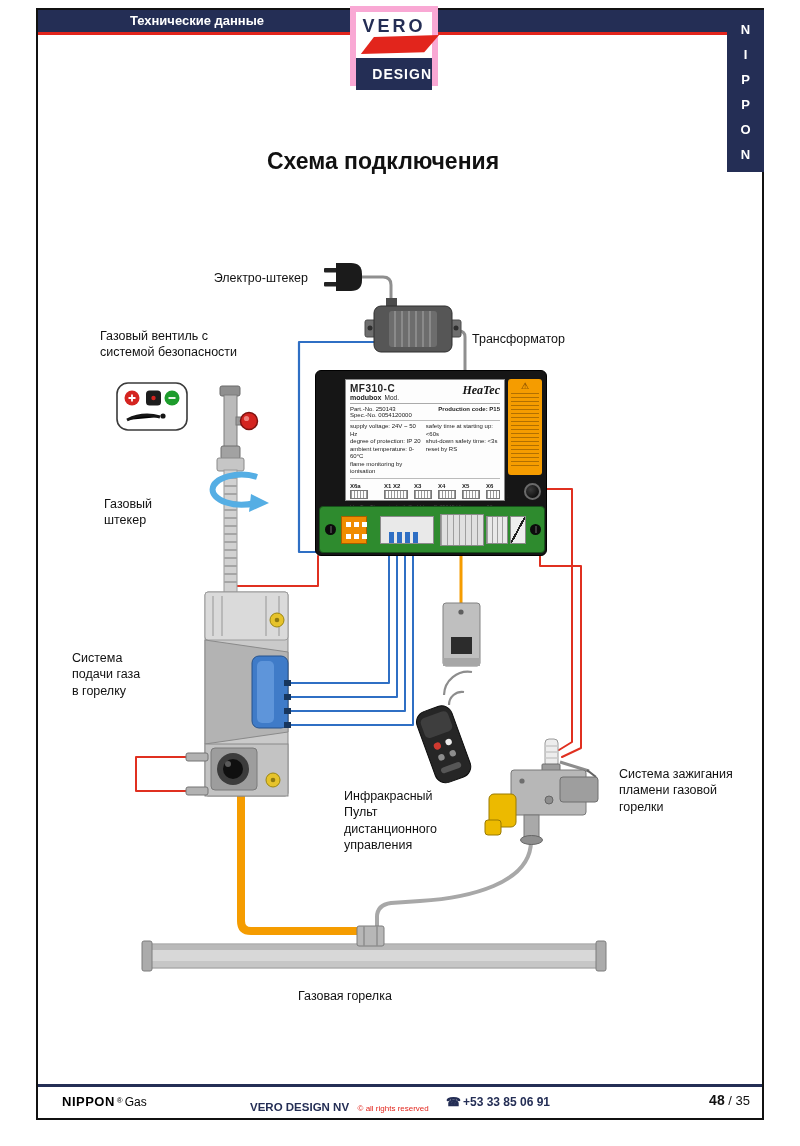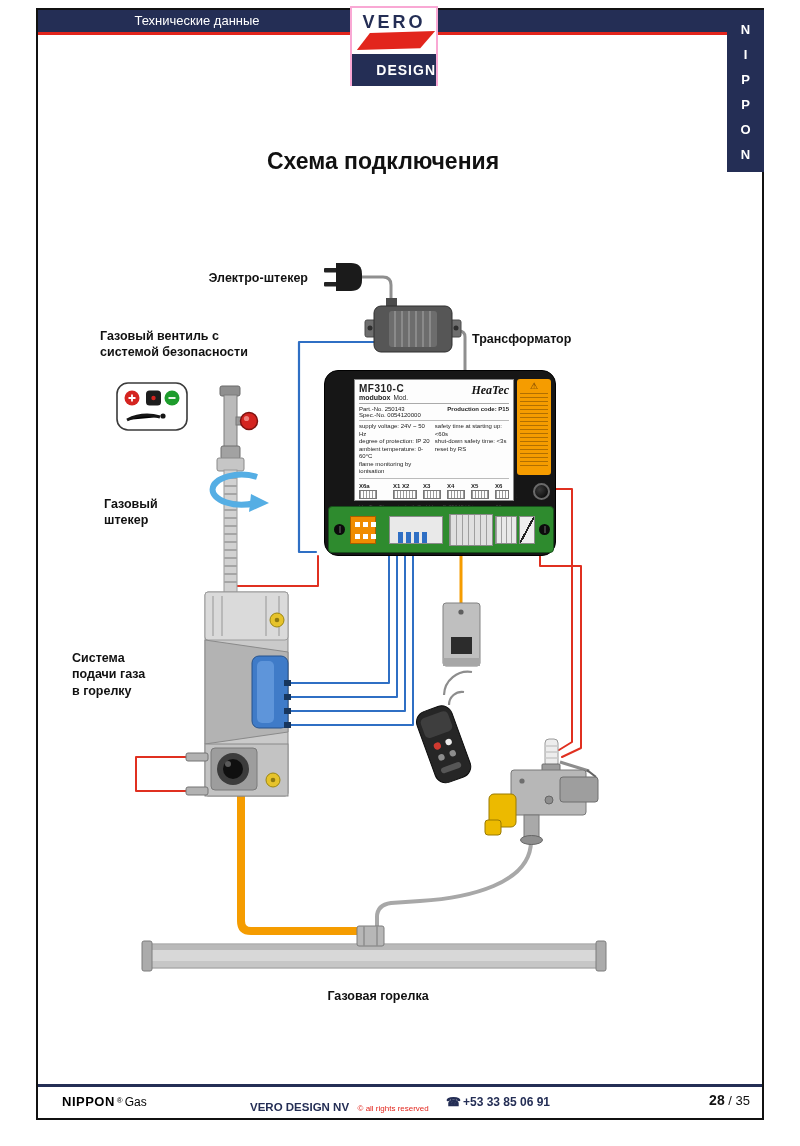--- a/index.html
+++ b/index.html
@@ -11,40 +11,40 @@
     --wire-gray:#9a9a9a;
     --green:#2e8b2e;
   }
   *{margin:0;padding:0;box-sizing:border-box}
   body{font-family:"Liberation Sans",sans-serif;background:#fff}
   .page{position:relative;width:800px;height:1146px;background:#fff;overflow:hidden}
   .frame{position:absolute;left:36px;top:8px;width:728px;height:1112px;border:2px solid #111;z-index:0}
 
   
   .header-bar{position:absolute;left:38px;top:10px;width:690px;height:22px;background:var(--navy);z-index:4}
-  .header-tab{position:absolute;top:0;height:22px;line-height:22px;color:#fff;font-size:13px;font-weight:normal;text-align:center}
+  .header-tab{position:absolute;top:0;height:22px;line-height:22px;color:#fff;font-size:13px;font-weight:bold;text-align:center}
   .header-tab.left{left:28px;width:262px}
   .header-tab.right{left:398px;width:272px}
   .red-line{position:absolute;left:38px;top:32px;width:690px;height:3px;background:var(--red);z-index:4}
-  .logo{position:absolute;left:350px;top:6px;width:88px;height:80px;z-index:5;border:2px solid #f9a8d4;background:#fff}
+  .logo{position:absolute;left:350px;top:6px;width:88px;height:80px;z-index:5;border:6px solid #f9a8d4;background:#fff}
   .logo-top{position:relative;height:46px;background:#fff;text-align:center}
   .logo-vero{padding-top:4px;font-size:18px;font-weight:bold;letter-spacing:3px;color:var(--navy)}
   .logo-mark{position:absolute;left:3px;top:23px;width:82px;height:21px}
   .logo-bottom{height:32px;background:var(--navy);color:#fff;text-align:right;line-height:32px;font-weight:bold;font-size:14px;letter-spacing:1px}
   .nippon{position:absolute;left:727px;top:10px;width:37px;height:162px;background:var(--navy);z-index:4;text-align:center}
   .nippon span{writing-mode:vertical-lr;text-orientation:upright;color:#fff;font-weight:bold;font-size:13px;letter-spacing:10px;margin-top:12px;display:inline-block}
   .title{position:absolute;left:38px;top:148px;width:690px;text-align:center;font-size:23px;font-weight:bold;color:#111;z-index:3}
 
   
   .pre{white-space:pre-line}
-  .dlabel{position:absolute;font-size:12.5px;font-weight:bold;color:#111;line-height:1.3;z-index:3;white-space:pre-line}
+  .dlabel{position:absolute;font-size:12.5px;font-weight:normal;color:#111;line-height:1.3;z-index:3;white-space:pre-line}
   .diagram{position:absolute;left:0;top:0;z-index:1}
 
   
-  .cbox{position:absolute;left:324px;top:370px;width:232px;height:186px;background:#161616;border:1px solid #000;border-radius:14px;z-index:2}
+  .cbox{position:absolute;left:315px;top:370px;width:232px;height:186px;background:#161616;border:1px solid #000;border-radius:6px;z-index:2}
   .cb-label{position:absolute;left:29px;top:8px;width:160px;height:122px;background:#fdfdfd;border:1px solid #888;padding:3px 4px;font-size:6px;color:#222}
   .cb-head{display:flex;justify-content:space-between;border-bottom:1px solid #aaa;padding-bottom:2px}
   .cb-model-name{font-size:10px;font-weight:bold;letter-spacing:.5px}
   .cb-model-sub{font-size:7px;font-weight:bold}
   .cb-model-sub .mod{font-weight:normal;font-size:6.5px;margin-left:3px}
   .cb-brand{font-family:Liberation Serif, serif;font-style:italic;font-weight:bold;font-size:12px;color:#111}
   .cb-row2{display:flex;justify-content:space-between;border-bottom:1px solid #bbb;padding:2px 0;font-size:6px}
   .cb-prod{font-weight:bold}
   .cb-specs{display:flex;justify-content:space-between;gap:4px;padding:2px 0;border-bottom:1px solid #bbb;font-size:6px;line-height:1.25}
   .cb-terms{display:flex;gap:6px;align-items:flex-end;padding:4px 0 2px;font-size:6px;font-weight:bold}
@@ -329,29 +329,36 @@
 
   <div class="dlabel" style="left:163px;top:270px;width:145px;text-align:right">Электро-штекер</div>
   <div class="dlabel" style="left:472px;top:331px;width:150px">Трансформатор</div>
   <div class="dlabel" style="left:100px;top:328px;width:200px">Газовый вентиль с
 системой безопасности</div>
   <div class="dlabel" style="left:104px;top:496px;width:100px">Газовый
 штекер</div>
   <div class="dlabel" style="left:72px;top:650px;width:110px">Система
 подачи газа
 в горелку</div>
-  <div class="dlabel" style="left:298px;top:988px;width:160px;text-align:center">Газовая горелка</div>
+  <div class="dlabel" style="left:344px;top:788px;width:150px">Инфракрасный
+Пульт
+дистанционного
+управления</div>
+  <div class="dlabel" style="left:619px;top:766px;width:142px">Система зажигания
+пламени газовой
+горелки</div>
+  <div class="dlabel" style="left:298px;top:988px;width:160px;">Газовая горелка</div>
 
   <div class="footer-line"></div>
   <div class="footer-brand">
     <span class="fb-name">NIPPON</span><span class="fb-reg">®</span><span class="fb-suffix">Gas</span>
   </div>
   <div class="footer-company">
     <span class="fc-name">VERO DESIGN NV</span>
     <span class="fc-rights">© all rights reserved</span>
   </div>
   <div class="footer-phone">
     <span class="fp-icon">☎</span><span class="fp-num">+53 33 85 06 91</span>
   </div>
   <div class="footer-page">
-    <span class="pg-cur">28</span> <span class="pg-tot">/ 35</span>
+    <span class="pg-cur">48</span> <span class="pg-tot">/ 35</span>
   </div>
 </div>
 
 </body></html>

